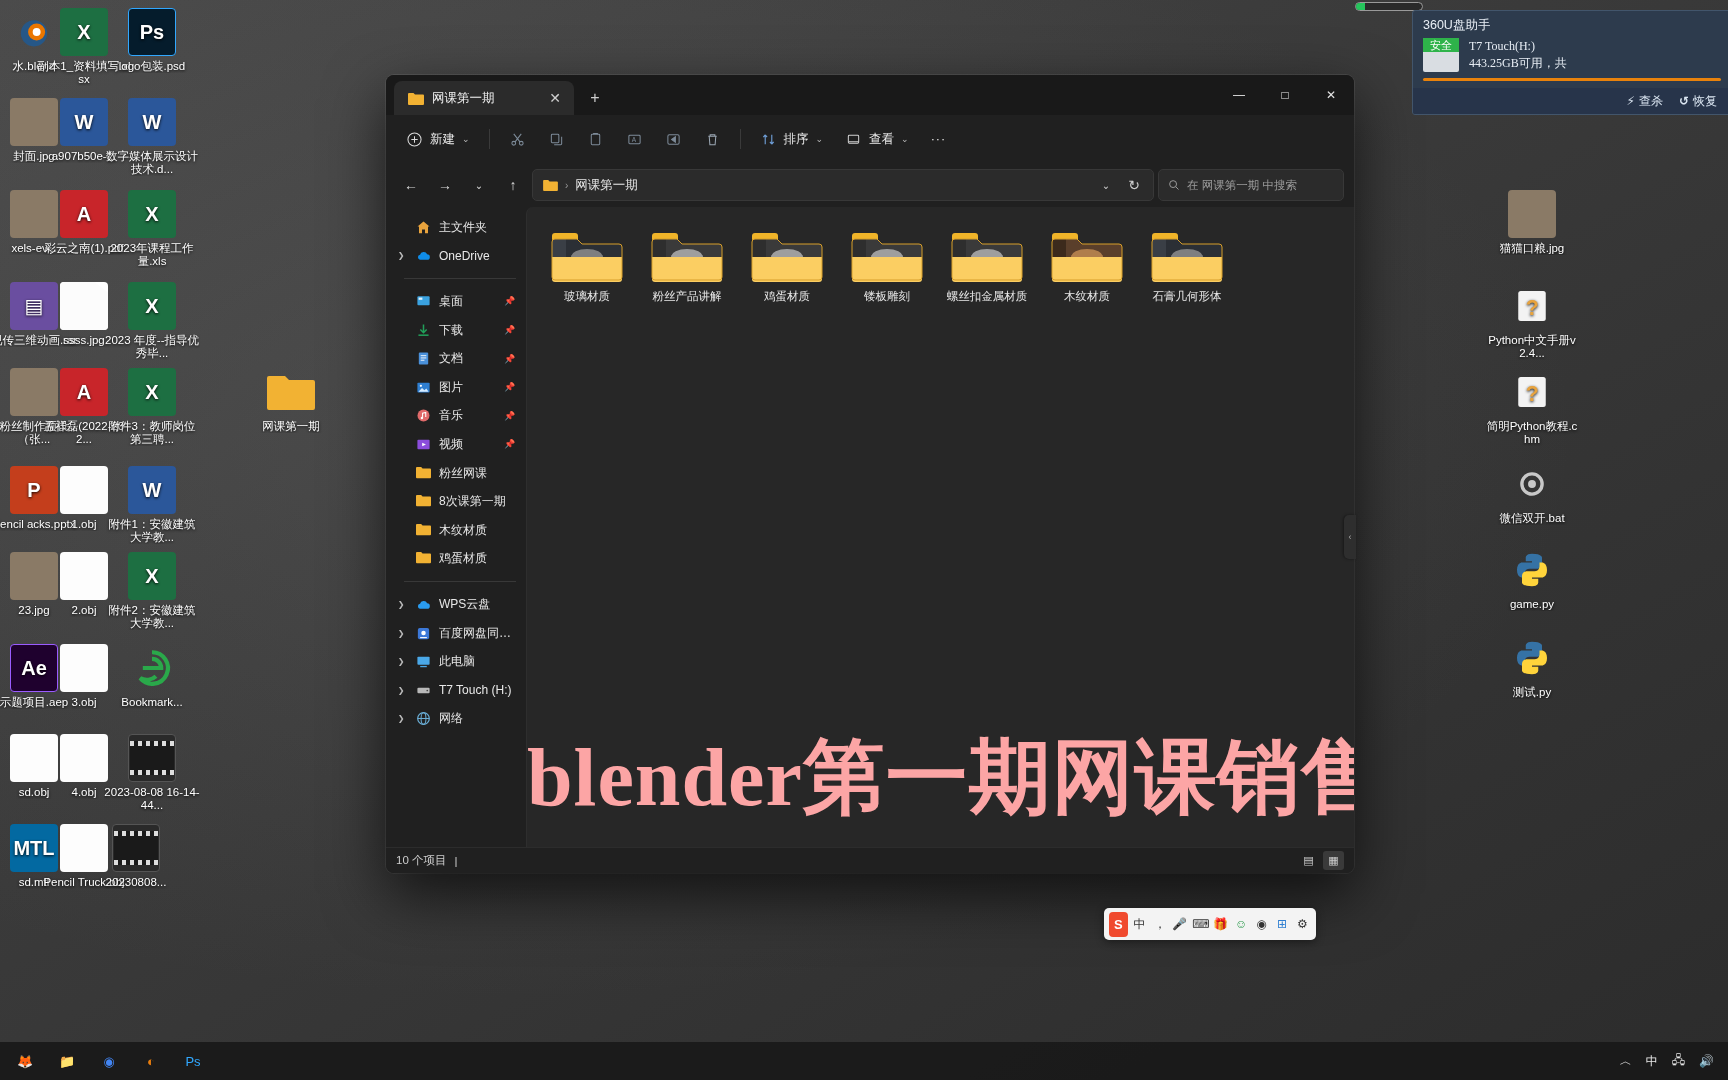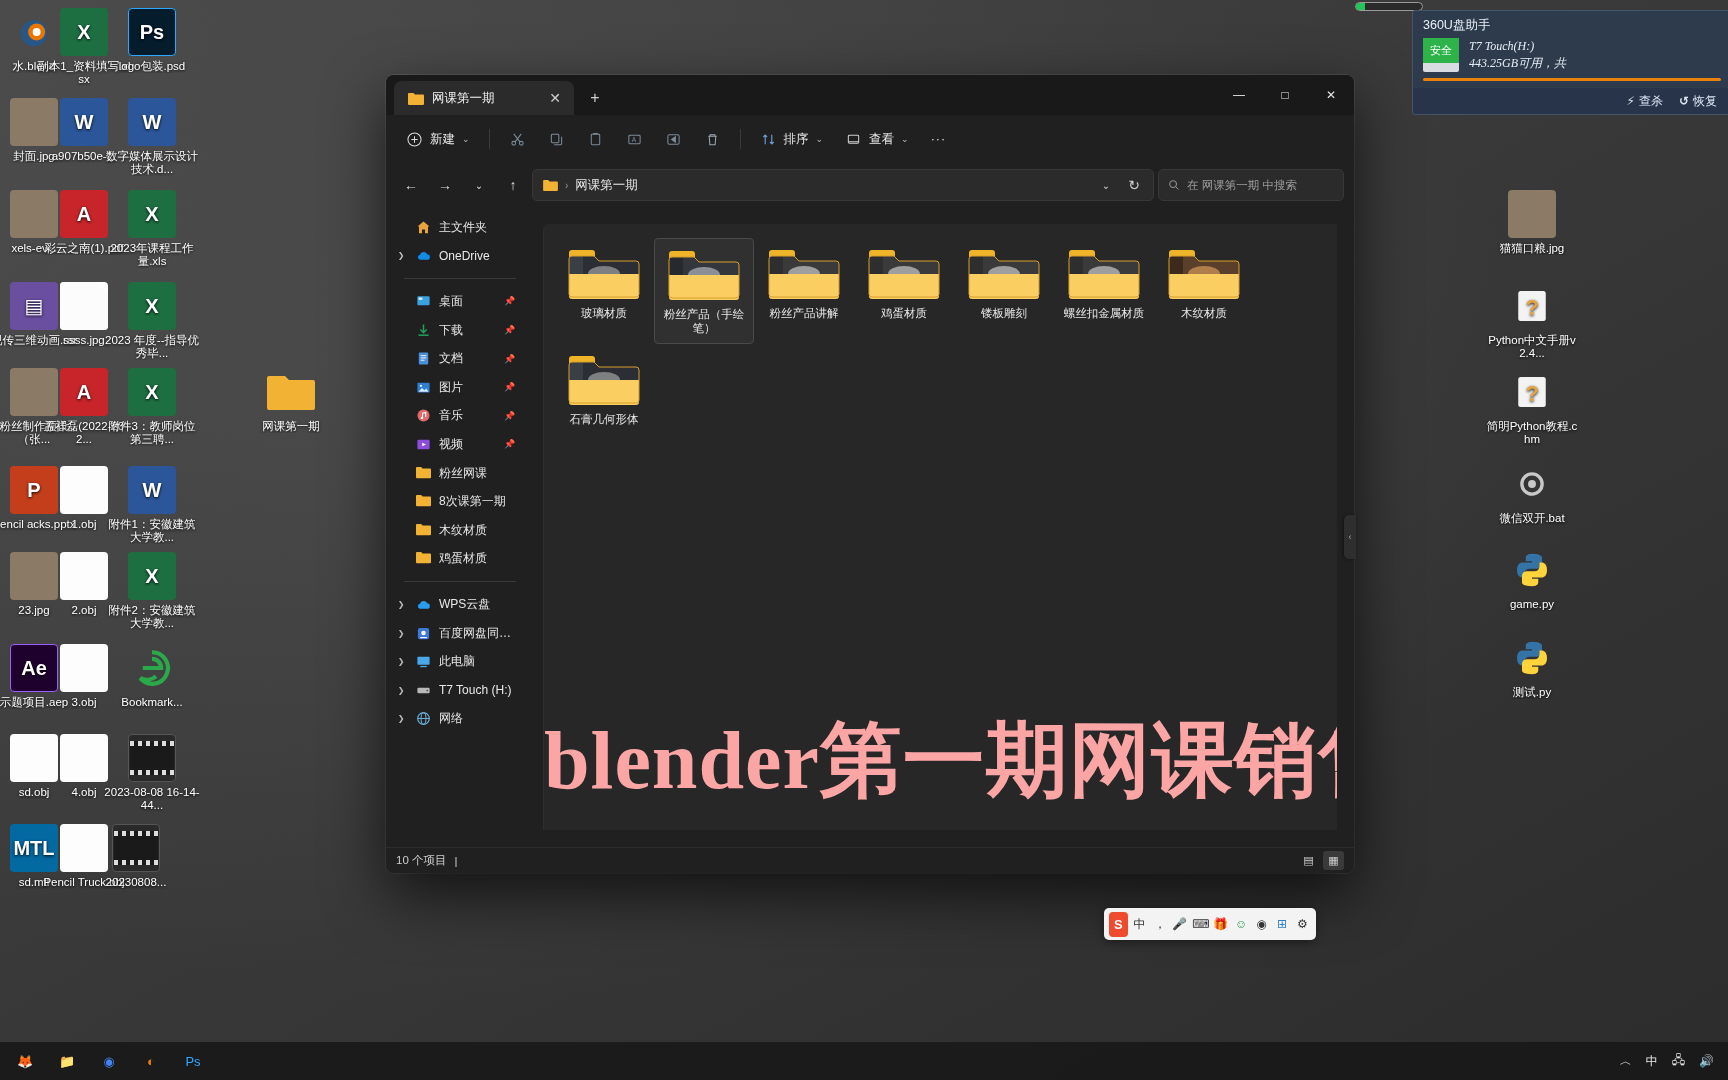--- a/index.html
+++ b/index.html
@@ -144,21 +144,21 @@
     padding-left:4px; margin:0 6px 0 4px; border-radius:4px; color:#e8e8e8;
     position:relative; white-space:nowrap;
   }
   .nav-arrow{ width:14px;text-align:center;font-size:8px;color:#bbb;flex:none; }
   .nav-ico{ width:17px;height:17px;flex:none;display:flex;align-items:center;justify-content:center; }
   .nav-label{ overflow:hidden; text-overflow:ellipsis; }
   .pin{ position:absolute; right:4px; color:#9a9a9a; font-size:9px; }
   .nav-div{ height:1px;background:#383838;margin:8px 10px 8px 18px; }
 
   .content{
-    flex:1; background:#272727; border-radius:7px 0 0 0; margin:17px; position:relative;
+    flex:1; background:#272727; border-radius:7px 0 0 0; margin:0; position:relative;
     overflow:hidden; border-left:1px solid #2e2e2e;
   }
   .grid{ display:flex; flex-wrap:wrap; padding:14px 10px; gap:0; align-content:flex-start; }
   .fcell{
     width:100px; padding:6px 3px 8px; border-radius:4px; text-align:center;
     display:flex; flex-direction:column; align-items:center; gap:4px;
   }
   .fcell.sel{ background:rgba(255,255,255,.045); border:1px solid #4a4a4a; }
   .fthumb{ width:72px;height:58px;position:relative; }
   .fname{ font-size:11.5px;line-height:14px;color:#e9e9e9;max-width:94px;
@@ -195,24 +195,24 @@
     background:#2d3b4d; border:1px solid #42556b; border-radius:3px;
     color:#e8eef5; font-size:12px; overflow:hidden;
   }
   .usb-title{ padding:6px 10px 2px; font-size:12.5px; color:#e9eff6; }
   .usb-mid{ display:flex; gap:10px; padding:2px 10px 0; }
   .usb-badge{
     width:36px;height:34px;background:#d9dde2;border-radius:2px;position:relative;
     display:flex;align-items:flex-start;justify-content:center;
   }
   .usb-badge .grn{
-    width:36px;height:25px;background:#2eb34a;color:#fff;font-size:11px;
+    width:36px;height:14px;background:#2eb34a;color:#fff;font-size:11px;
     display:flex;align-items:center;justify-content:center;
   }
-  .usb-lines{ font-family:"Liberation Serif","DejaVu Serif",serif; font-size:12px; line-height:17px;font-style:italic; }
+  .usb-lines{ font-family:"Liberation Serif","DejaVu Serif",serif; font-size:12px; line-height:17px; }
   .usb-bar{ height:3px;background:#e8820c;margin:6px 10px 0;border-radius:2px; }
   .usb-foot{
     margin-top:7px;height:26px;background:#27344a;display:flex;align-items:center;
     justify-content:flex-end;gap:16px;padding-right:14px;font-size:12px;color:#dbe6f2;
   }
   .usb-foot span{ display:flex;align-items:center;gap:4px; }
   #usbprog{
     position:absolute; left:1355px; top:2px; width:68px; height:9px;
     background:#2a2a2a; border:1px solid #9a9a9a; border-radius:5px; overflow:hidden;
   }
@@ -764,40 +764,20 @@
          <g clip-path="url(#cp0)">
            <rect x="1" y="12" width="70" height="26" fill="#2b2f35"></rect>
            <ellipse cx="36" cy="30" rx="16" ry="8" fill="#8d8d8d" opacity=".85"></ellipse>
            <rect x="1" y="12" width="14" height="26" fill="#3a3f46"></rect>
          </g>
          <path d="M1 30h70v22a3 3 0 01-3 3H4a3 3 0 01-3-3z" fill="#fbce62"></path>
          <path d="M4 12h22l5 5h37a3 3 0 013 3v30a3 3 0 01-3 3H4a3 3 0 01-3-3V15a3 3 0 013-3z" fill="none" stroke="#d79f2b" stroke-width="1"></path>
        </svg>
      </div>
      <div class="fname">玻璃材质</div>
-          </div>
-          <div class="fcell sel">
-            <div class="fthumb">
-       <svg width="72" height="58" viewBox="0 0 72 58">
-         <defs>
-                  <clipPath id="cp2">
-                    <path d="M4 12h22l5 5h37a3 3 0 013 3v30a3 3 0 01-3 3H4a3 3 0 01-3-3V15a3 3 0 013-3z"></path>
-                  </clipPath>
-                </defs>
-         <path d="M4 6h20a3 3 0 013 3v6H1V9a3 3 0 013-3z" fill="#f0b429"></path>
-         <g clip-path="url(#cp2)">
-           <rect x="1" y="12" width="70" height="26" fill="#33373c"></rect>
-           <ellipse cx="36" cy="30" rx="16" ry="8" fill="#9aa0a6" opacity=".85"></ellipse>
-           <rect x="1" y="12" width="14" height="26" fill="#26292d"></rect>
-         </g>
-         <path d="M1 30h70v22a3 3 0 01-3 3H4a3 3 0 01-3-3z" fill="#fbce62"></path>
-         <path d="M4 12h22l5 5h37a3 3 0 013 3v30a3 3 0 01-3 3H4a3 3 0 01-3-3V15a3 3 0 013-3z" fill="none" stroke="#d79f2b" stroke-width="1"></path>
-       </svg>
-     </div>
-     <div class="fname">粉丝产品（手绘笔）</div>
           </div>
           <div class="fcell">
             <div class="fthumb">
        <svg width="72" height="58" viewBox="0 0 72 58">
          <defs>
                   <clipPath id="cp3">
                     <path d="M4 12h22l5 5h37a3 3 0 013 3v30a3 3 0 01-3 3H4a3 3 0 01-3-3V15a3 3 0 013-3z"></path>
                   </clipPath>
                 </defs>
          <path d="M4 6h20a3 3 0 013 3v6H1V9a3 3 0 013-3z" fill="#f0b429"></path>

